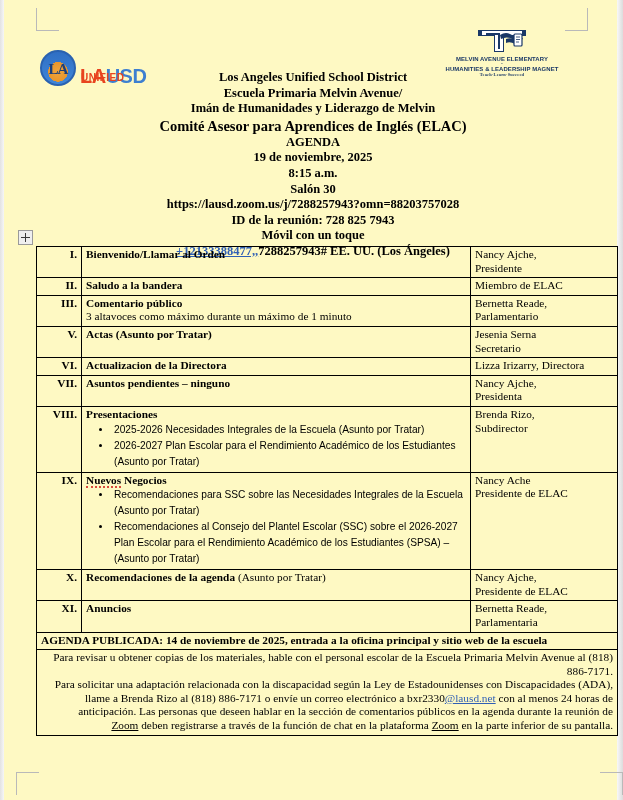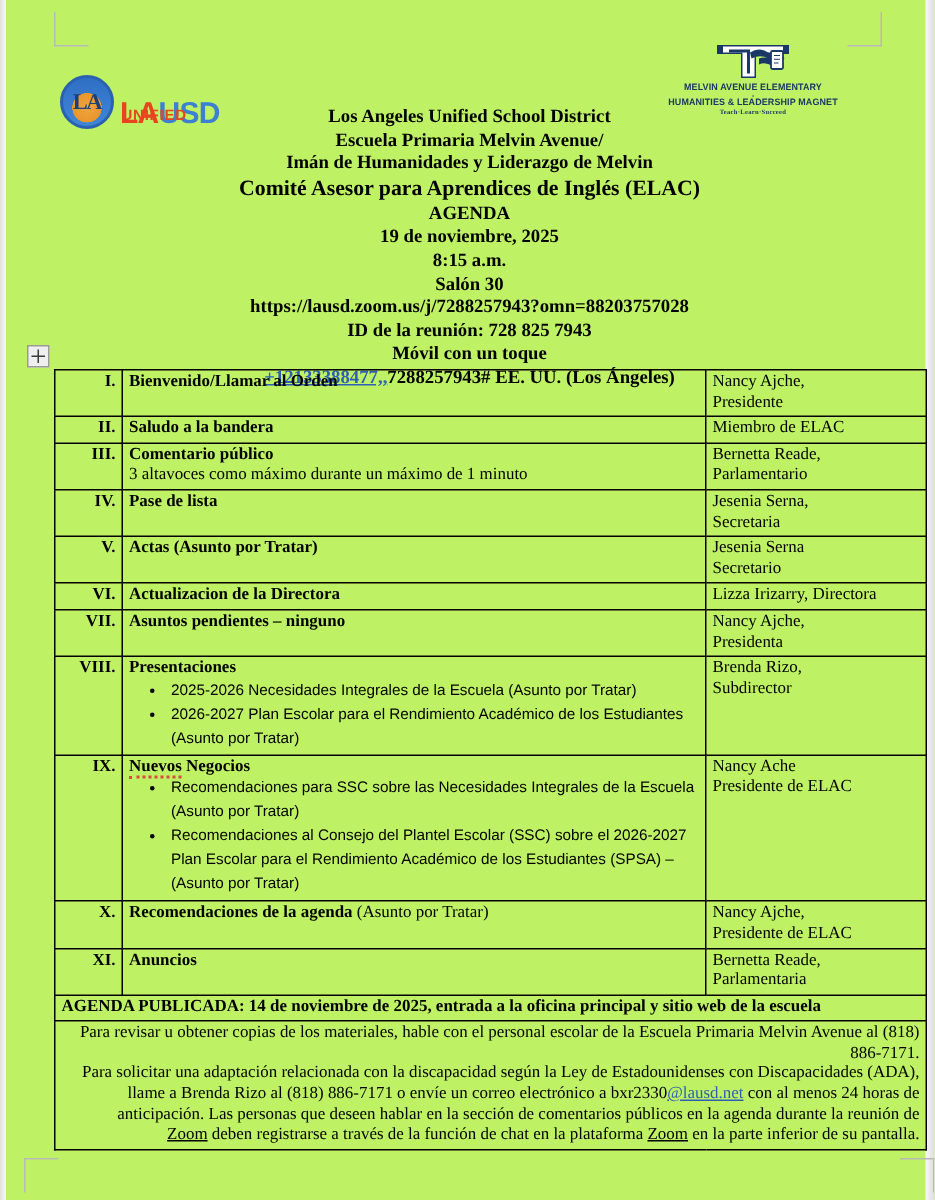--- a/index.html
+++ b/index.html
@@ -10,21 +10,21 @@
   body {
     width: 623px;
     height: 800px;
     overflow: hidden;
     font-family: "Liberation Serif", serif;
   }
   .page {
     position: relative;
     width: 623px;
     height: 800px;
-    background: #bef264;
+    background: #fef9c3;
     box-sizing: border-box;
     overflow: hidden;
   }
   
   .page-edge-left {
     position: absolute; left: 0; top: 0; width: 4px; height: 800px;
     background: linear-gradient(to right,#e2e2e2,#f6f6f6);
   }
   .page-edge-right {
     position: absolute; right: 0; top: 0; width: 6px; height: 800px;
@@ -303,30 +303,20 @@
         <td class="c-item">
           <div class="item-title">Comentario público</div>
           <div class="item-note">3 altavoces como máximo durante un máximo de 1 minuto</div>
         </td>
         <td class="c-resp">
           <div>Bernetta Reade,</div>
           <div>Parlamentario</div>
         </td>
       </tr>
 
-      <tr>
-        <td class="c-num">IV.</td>
-        <td class="c-item">
-          <span class="item-title">Pase de lista</span>
-        </td>
-        <td class="c-resp">
-          <div>Jesenia Serna,</div>
-          <div>Secretaria</div>
-        </td>
-      </tr>
 
       <tr>
         <td class="c-num">V.</td>
         <td class="c-item">
           <span class="item-title">Actas</span><span class="item-title"> (Asunto por Tratar)</span>
         </td>
         <td class="c-resp">
           <div>Jesenia Serna</div>
           <div>Secretario</div>
         </td>

